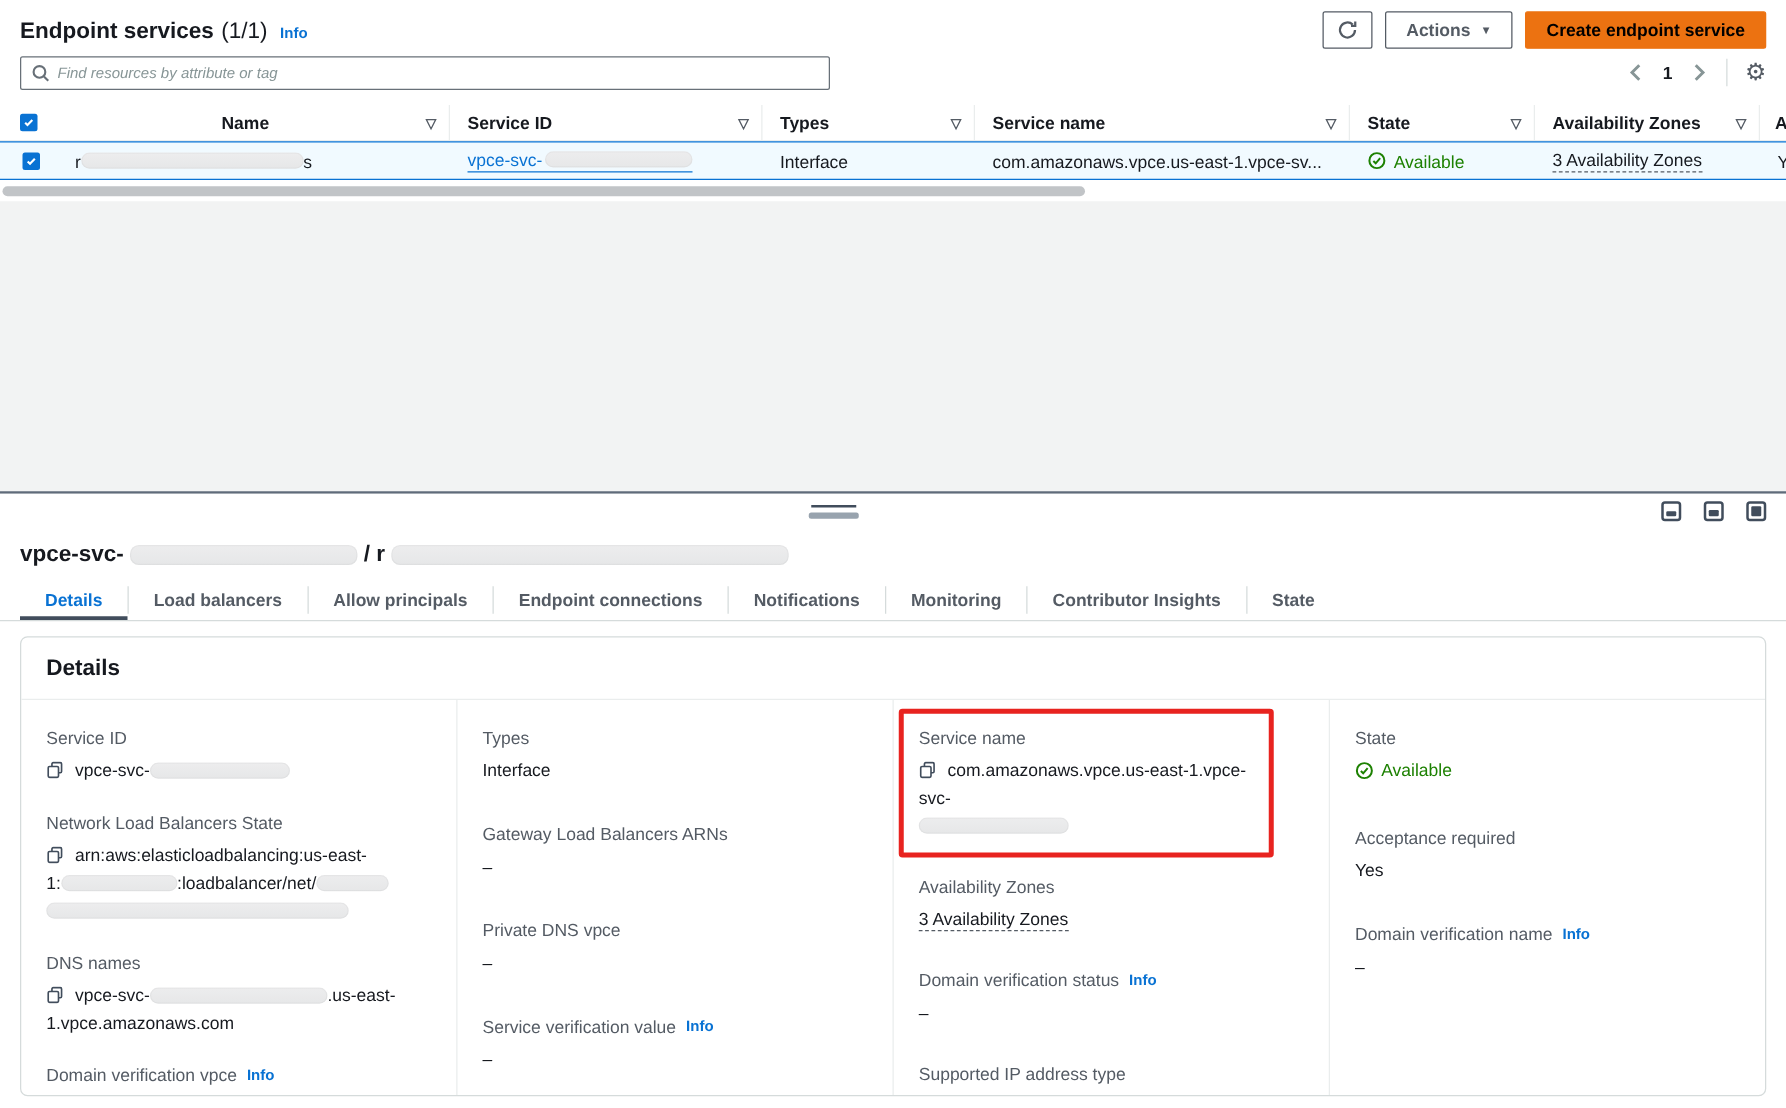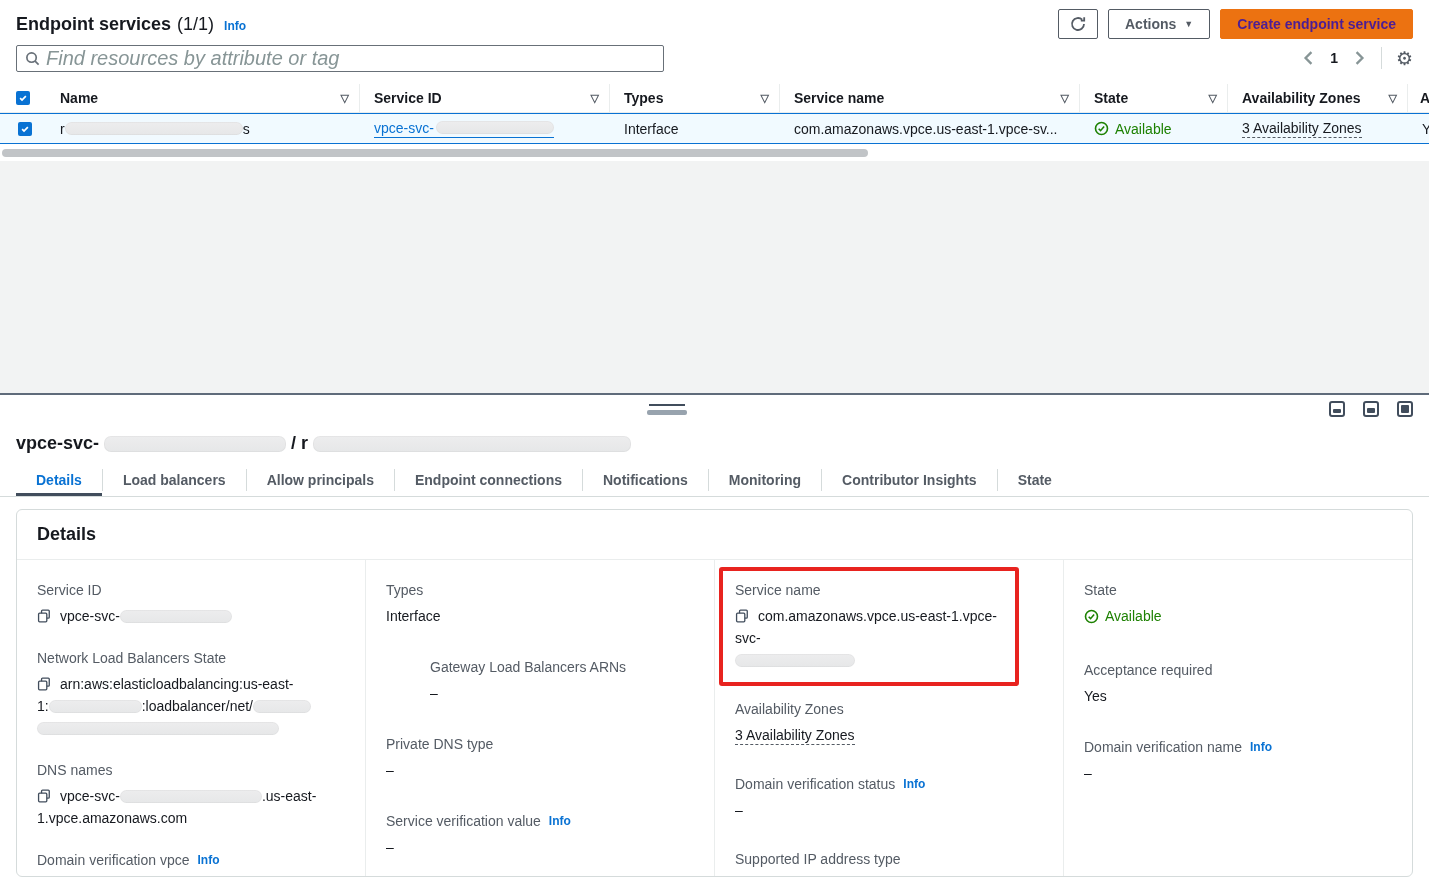--- a/index.html
+++ b/index.html
@@ -17,47 +17,47 @@
   .ph-title { display:flex; align-items:baseline; gap:6px; }
   .ph-title .t { font-size:18px; font-weight:700; }
   .ph-title .count { font-size:18px; font-weight:400; color:#16191f; }
   .info-link { font-size:12px; font-weight:700; color:#0972d3; cursor:pointer; margin-left:4px; }
   .ph-buttons { display:flex; gap:10px; align-items:center; }
   .btn { height:30px; border:1px solid #545b64; border-radius:2px; background:#fff;
     color:#545b64; font-weight:700; font-size:14px; padding:0 16px;
     display:inline-flex; align-items:center; gap:8px; cursor:pointer; font-family:inherit; }
   .btn.icon-only { width:40px; justify-content:center; padding:0; }
   .btn .caret { font-size:9px; line-height:1; }
-  .btn.primary { background:#ec7211; border-color:#ec7211; color:#4c1d95; }
+  .btn.primary { background:#ec7211; border-color:#ec7211; color:#000000; }
 
   
   .toolbar { position:absolute; top:44px; left:16px; right:16px; height:28px;
     display:flex; justify-content:space-between; align-items:center; }
   .search-box { width:648px; height:27px; border:1px solid #687078; border-radius:2px;
     display:flex; align-items:center; padding:0 8px; background:#fff; gap:6px; }
   .search-box svg { flex:0 0 auto; }
-  .search-box input { border:none; outline:none; flex:1; font-size:20px;
+  .search-box input { border:none; outline:none; flex:1; font-size:12px;
     font-style:italic; color:#be185d; font-family:inherit; background:transparent; }
   .search-box input::placeholder { color:#879596; font-style:italic; }
   .pager { display:flex; align-items:center; gap:14px; }
   .pg-btn { background:none; border:none; cursor:pointer; display:flex; align-items:center; padding:2px; }
   .pg-num { font-weight:700; font-size:14px; color:#16191f; background:none; border:none; cursor:pointer; font-family:inherit; }
   .vdiv { width:1px; height:22px; background:#d5dbdb; }
   .gear { font-size:19px; color:#545b64; background:none; border:none; cursor:pointer; line-height:1; }
 
   
   .table { position:absolute; top:84px; left:0; right:0; }
   .thead { display:flex; height:29px; border-bottom:1px solid #eaeded; align-items:stretch; }
   .th { display:flex; align-items:center; font-weight:700; font-size:14px;
     padding:0 10px 0 14px; border-right:1px solid #eaeded; cursor:pointer; }
   .th:last-child { border-right:none; }
   .th .lbl { flex:1; white-space:nowrap; overflow:hidden; }
   .filter { font-size:11px; color:#545b64; margin-left:8px; cursor:pointer; }
   .col-check { width:46px; flex:0 0 46px; display:flex; align-items:center; justify-content:center; padding:0; border-right:none !important; }
-  .col-name { width:314px; flex:0 0 314px; }
+  .col-name { width:314px; flex:0 0 314px;text-align:center; }
   .col-sid  { width:250px; flex:0 0 250px; }
   .col-types{ width:170px; flex:0 0 170px; }
   .col-snam { width:300px; flex:0 0 300px; }
   .col-state{ width:148px; flex:0 0 148px; }
   .col-az   { width:180px; flex:0 0 180px; }
   .col-acc  { width:21px; flex:0 0 21px; overflow:hidden; padding:0 0 0 12px; }
   .trow { display:flex; height:31px; background:#f1faff;
     border-top:1px solid #0972d3; border-bottom:1px solid #0972d3; align-items:stretch; cursor:pointer; }
   .td { display:flex; align-items:center; font-size:14px; padding:0 10px 0 14px; white-space:nowrap; overflow:hidden; }
   .checkbox { width:14px; height:14px; background:#0972d3; border-radius:2px;
@@ -356,29 +356,29 @@
           </div>
         </div>
 
         <div class="dcol">
           <div class="field">
             <div class="flabel">
                 <span>Types</span>
               </div>
             <div class="fval">Interface</div>
           </div>
-          <div class="field" style="margin-top:30px;margin-left:44px;">
+          <div class="field" style="margin-top:30px;">
             <div class="flabel">
                 <span>Gateway Load Balancers ARNs</span>
               </div>
             <div class="fval">–</div>
           </div>
           <div class="field" style="margin-top:30px;">
             <div class="flabel">
-                <span>Private DNS type</span>
+                <span>Private DNS vpce</span>
               </div>
             <div class="fval">–</div>
           </div>
           <div class="field" style="margin-top:30px;">
             <div class="flabel">
               <span>Service verification value</span>
               <span class="info-link">Info</span>
             </div>
             <div class="fval">–</div>
           </div>

